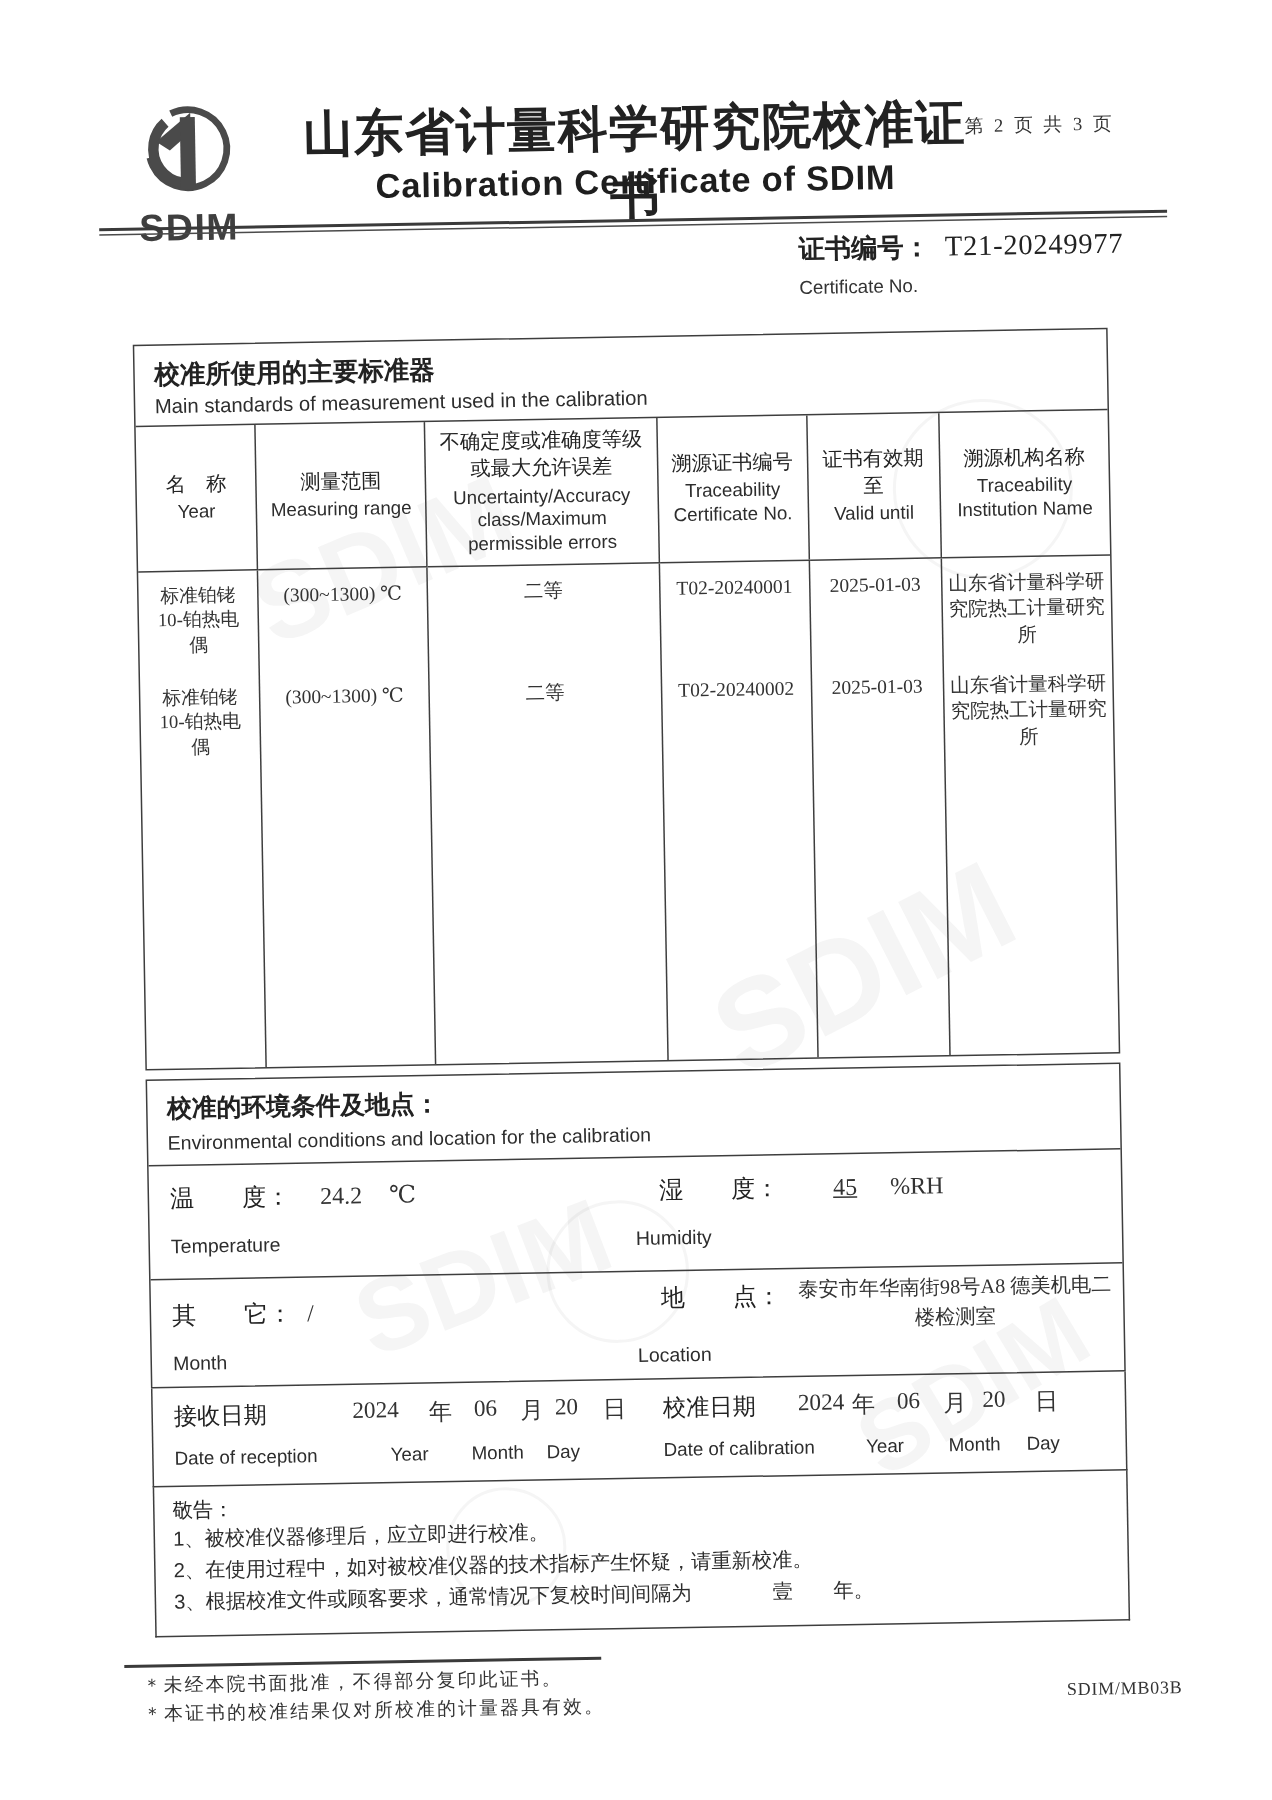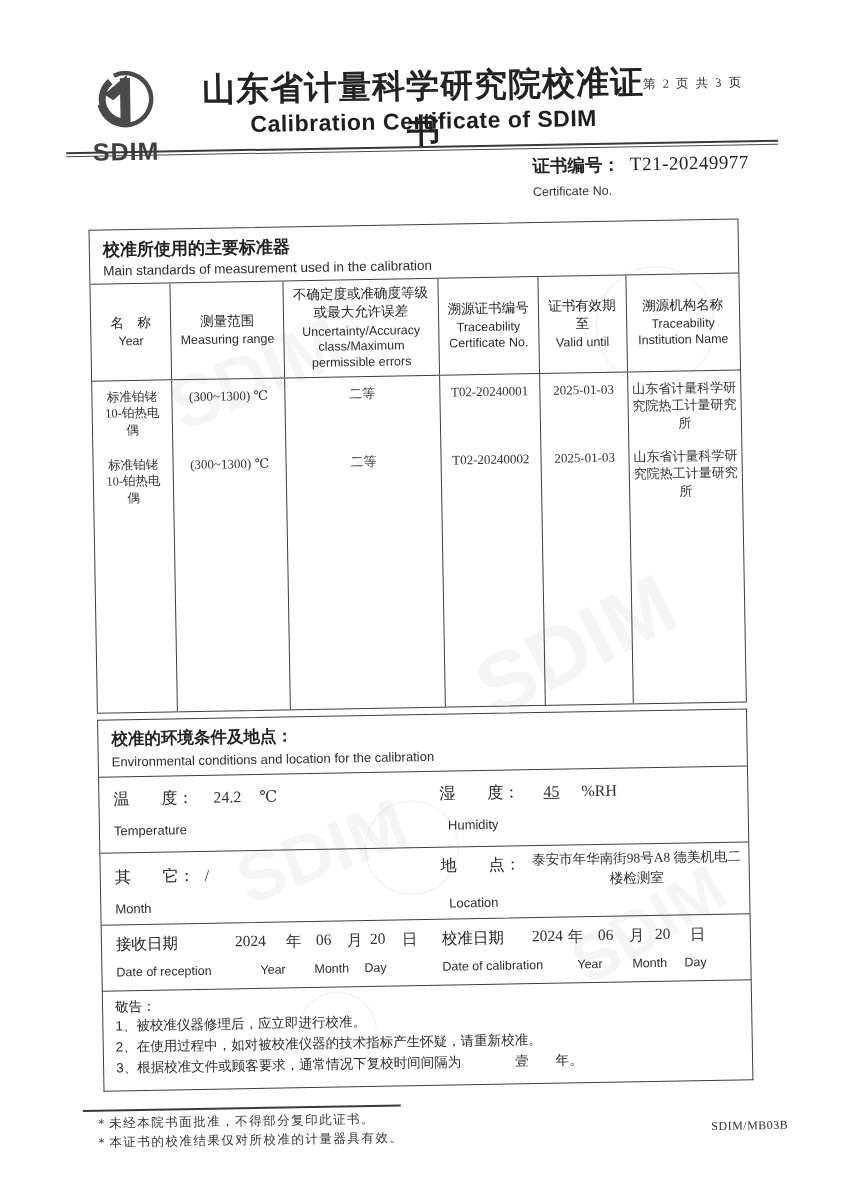--- a/index.html
+++ b/index.html
@@ -53,21 +53,21 @@
 
   
   .env-row1 { position:relative; height:76px; border-bottom:1.6px solid #3e3e3e; }
   .env-row2 { position:relative; height:72px; }
   .fld-zh { font-size:16px; font-weight:500; color:#222; }
   .fld-val { font-size:16px; color:#333; }
   .fld-en { font-size:13px; color:#2d2d2d; }
   .env-l { position:absolute; left:14px; top:12px; }
   .env-l-en { position:absolute; left:14px; top:46px; }
   .env-r { position:absolute; left:340px; top:12px; }
-  .env-r-en { position:absolute; left:348px; top:46px;text-align:right; }
+  .env-r-en { position:absolute; left:324px; top:46px;text-align:right; }
   .addr { display:inline-block; width:212px; text-align:center; vertical-align:top;
           font-size:13.5px; line-height:1.5; margin-left:10px; position:relative; top:-4px; color:#333; }
 
   
   .box-dates span { position:absolute; }
   .d-zh { font-size:15.5px; font-weight:500; color:#222; }
   .d-val { font-size:15.5px; color:#333; }
   .d-en { font-size:12.5px; color:#2d2d2d; }
 
   
@@ -200,21 +200,21 @@
     </div>
     <div class="env-row1">
       <div class="env-l">
         <span class="fld-zh sans">温　　度：</span>
         <span class="fld-val" style="margin-left:16px;">24.2</span>
         <span class="fld-val" style="margin-left:14px;">℃</span>
       </div>
       <div class="env-l-en fld-en sans">Temperature</div>
       <div class="env-r">
         <span class="fld-zh sans">湿　　度：</span>
-        <span class="fld-val" style="margin-left:20px;text-decoration:underline;">45</span>
+        <span class="fld-val" style="margin-left:32px;text-decoration:underline;">45</span>
         <span class="fld-val" style="margin-left:18px;">%RH</span>
       </div>
       <div class="env-r-en fld-en sans">Humidity</div>
     </div>
     <div class="env-row2">
       <div class="env-l" style="top:14px;">
         <span class="fld-zh sans">其　　它：</span>
         <span class="fld-val" style="margin-left:6px;">/</span>
       </div>
       <div class="env-l-en fld-en sans" style="top:48px;">Month</div>

